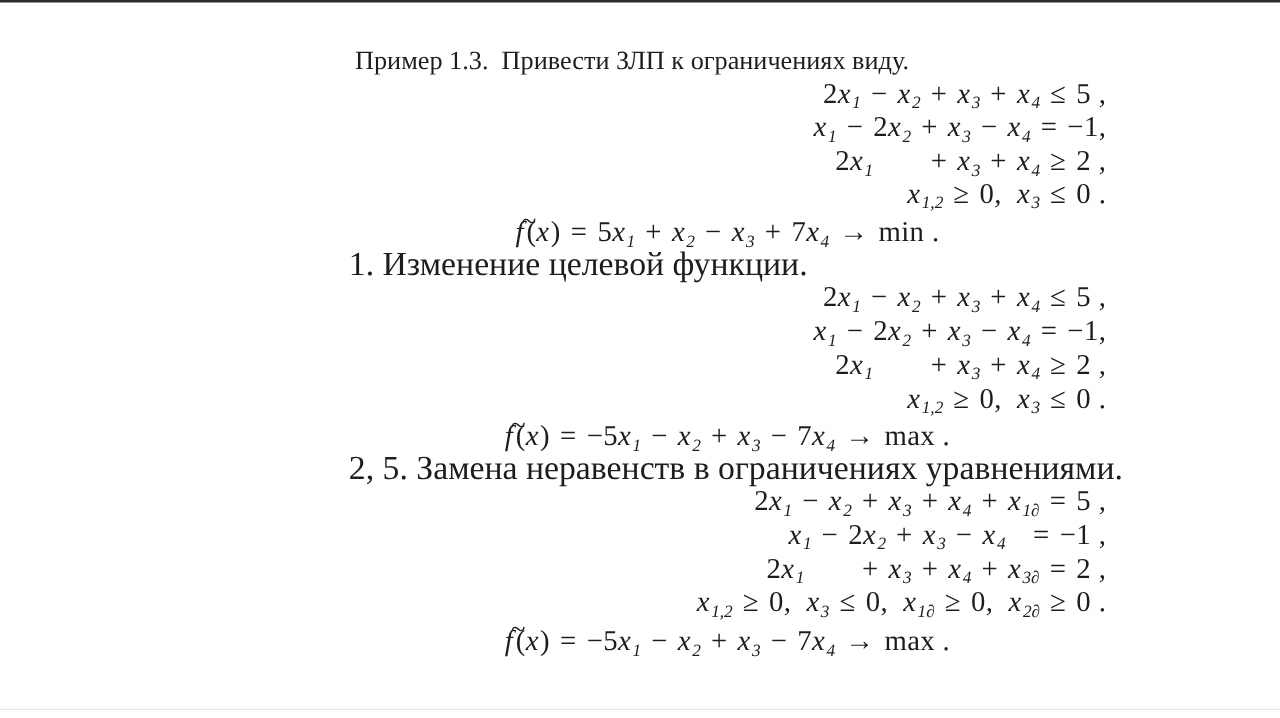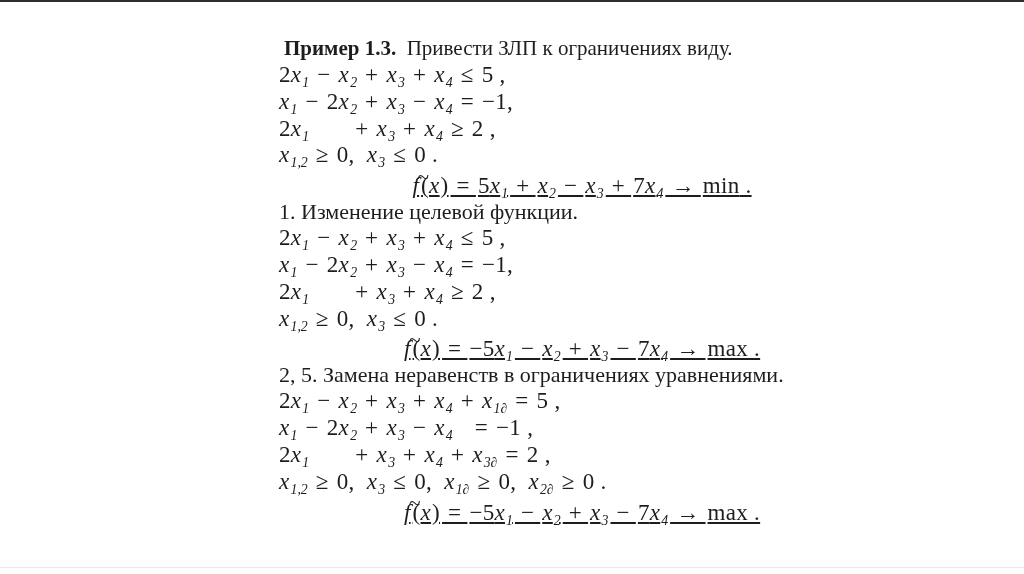--- a/index.html
+++ b/index.html
@@ -6,25 +6,25 @@
   body{
     width:1024px;height:574px;position:relative;overflow:hidden;
     background:#ffffff;color:#1d1d1f;
     font-family:"Liberation Serif","DejaVu Serif",serif;
   }
   .rule{position:absolute;left:0;width:1024px;}
   .rule-top{top:0;height:2px;}
   .rule-bottom{top:567px;height:1px;}
   .content{position:absolute;left:279px;top:34px;width:606px;}
   .line{white-space:nowrap;}
-  .line.eq{height:26.8px;line-height:26.8px;font-size:23px;text-align:left;letter-spacing:0.3px;}
-  .line.obj{height:29px;line-height:34px;font-size:23px;text-align:center;letter-spacing:0.3px;text-decoration:underline;}
-  .line.heading{height:27px;line-height:27px;font-size:22px;text-align:left;}
+  .line.eq{height:26.8px;line-height:26.8px;font-size:23px;text-align:right;letter-spacing:0.3px;}
+  .line.obj{height:29px;line-height:34px;font-size:23px;text-align:center;letter-spacing:0.3px;}
+  .line.heading{height:27px;line-height:27px;font-size:27px;text-align:left;}
   .line.title{height:28px;line-height:28px;font-size:21px;text-align:left;margin-left:5px;}
-  .line.title .bold{font-weight:bold;}
+  .line.title .bold{font-weight:normal;}
   .line span{white-space:pre;}
   .tk-n{font-style:normal;}
   .tk-v{font-style:italic;padding-right:1px;}
   .tk-s{font-size:0.6em;font-style:italic;vertical-align:-0.33em;letter-spacing:0;}
   .tk-o{padding:0 2px;}
   .tk-g{display:inline-block;}
   .tk-ft{font-style:italic;position:relative;padding-right:2px;}
   .tk-ft::after{
     content:attr(data-accent);
     position:absolute;left:0.22em;top:-0.60em;

